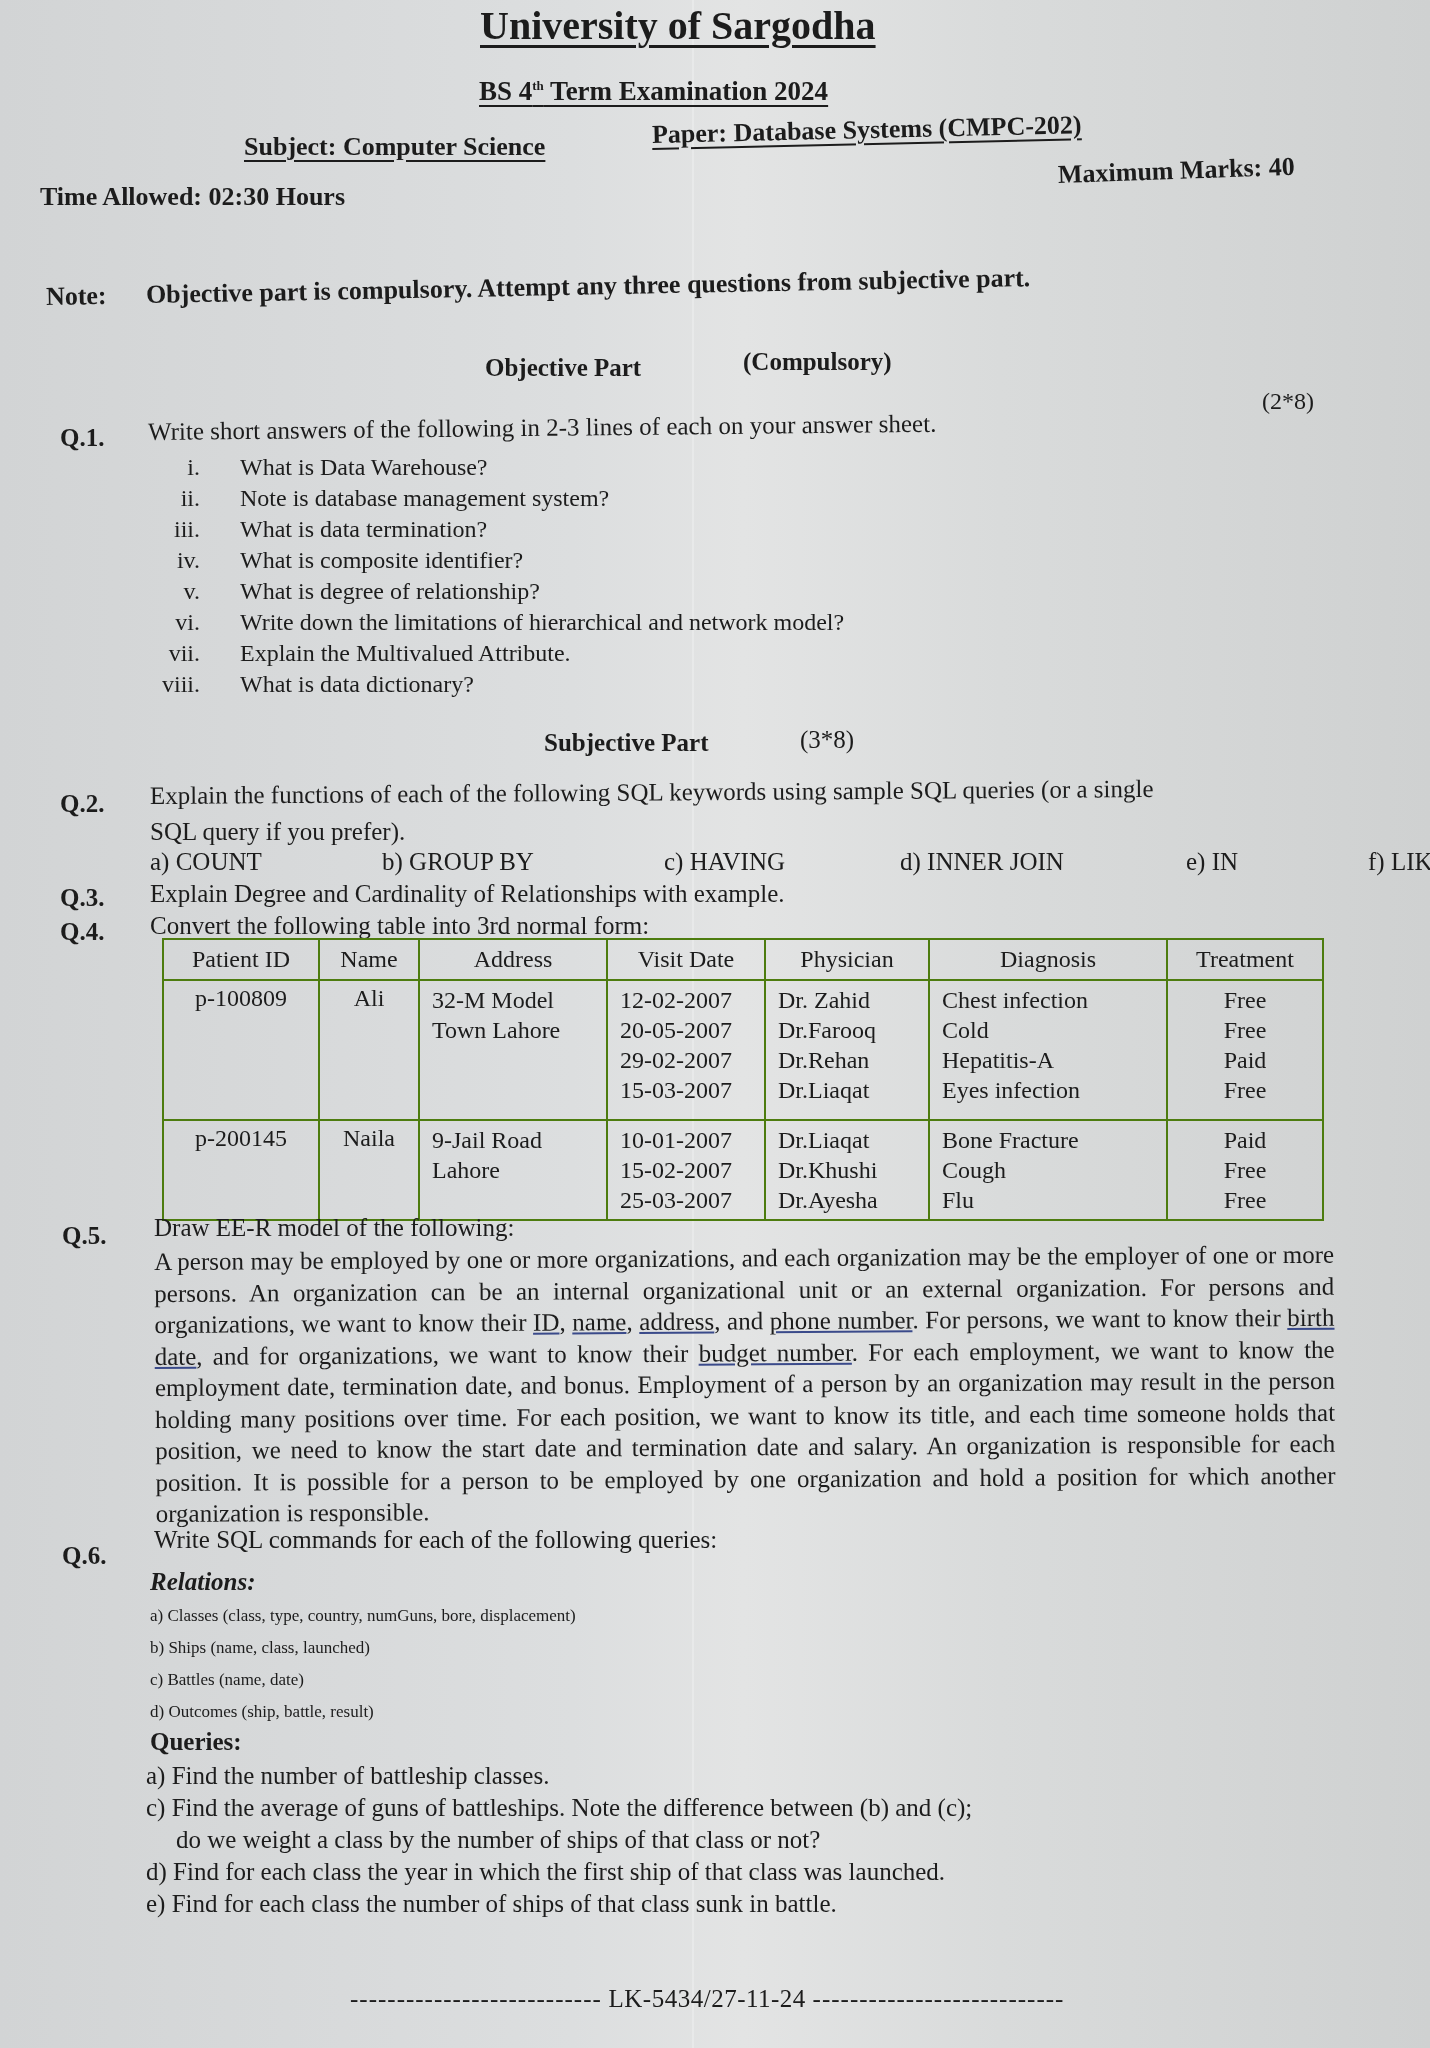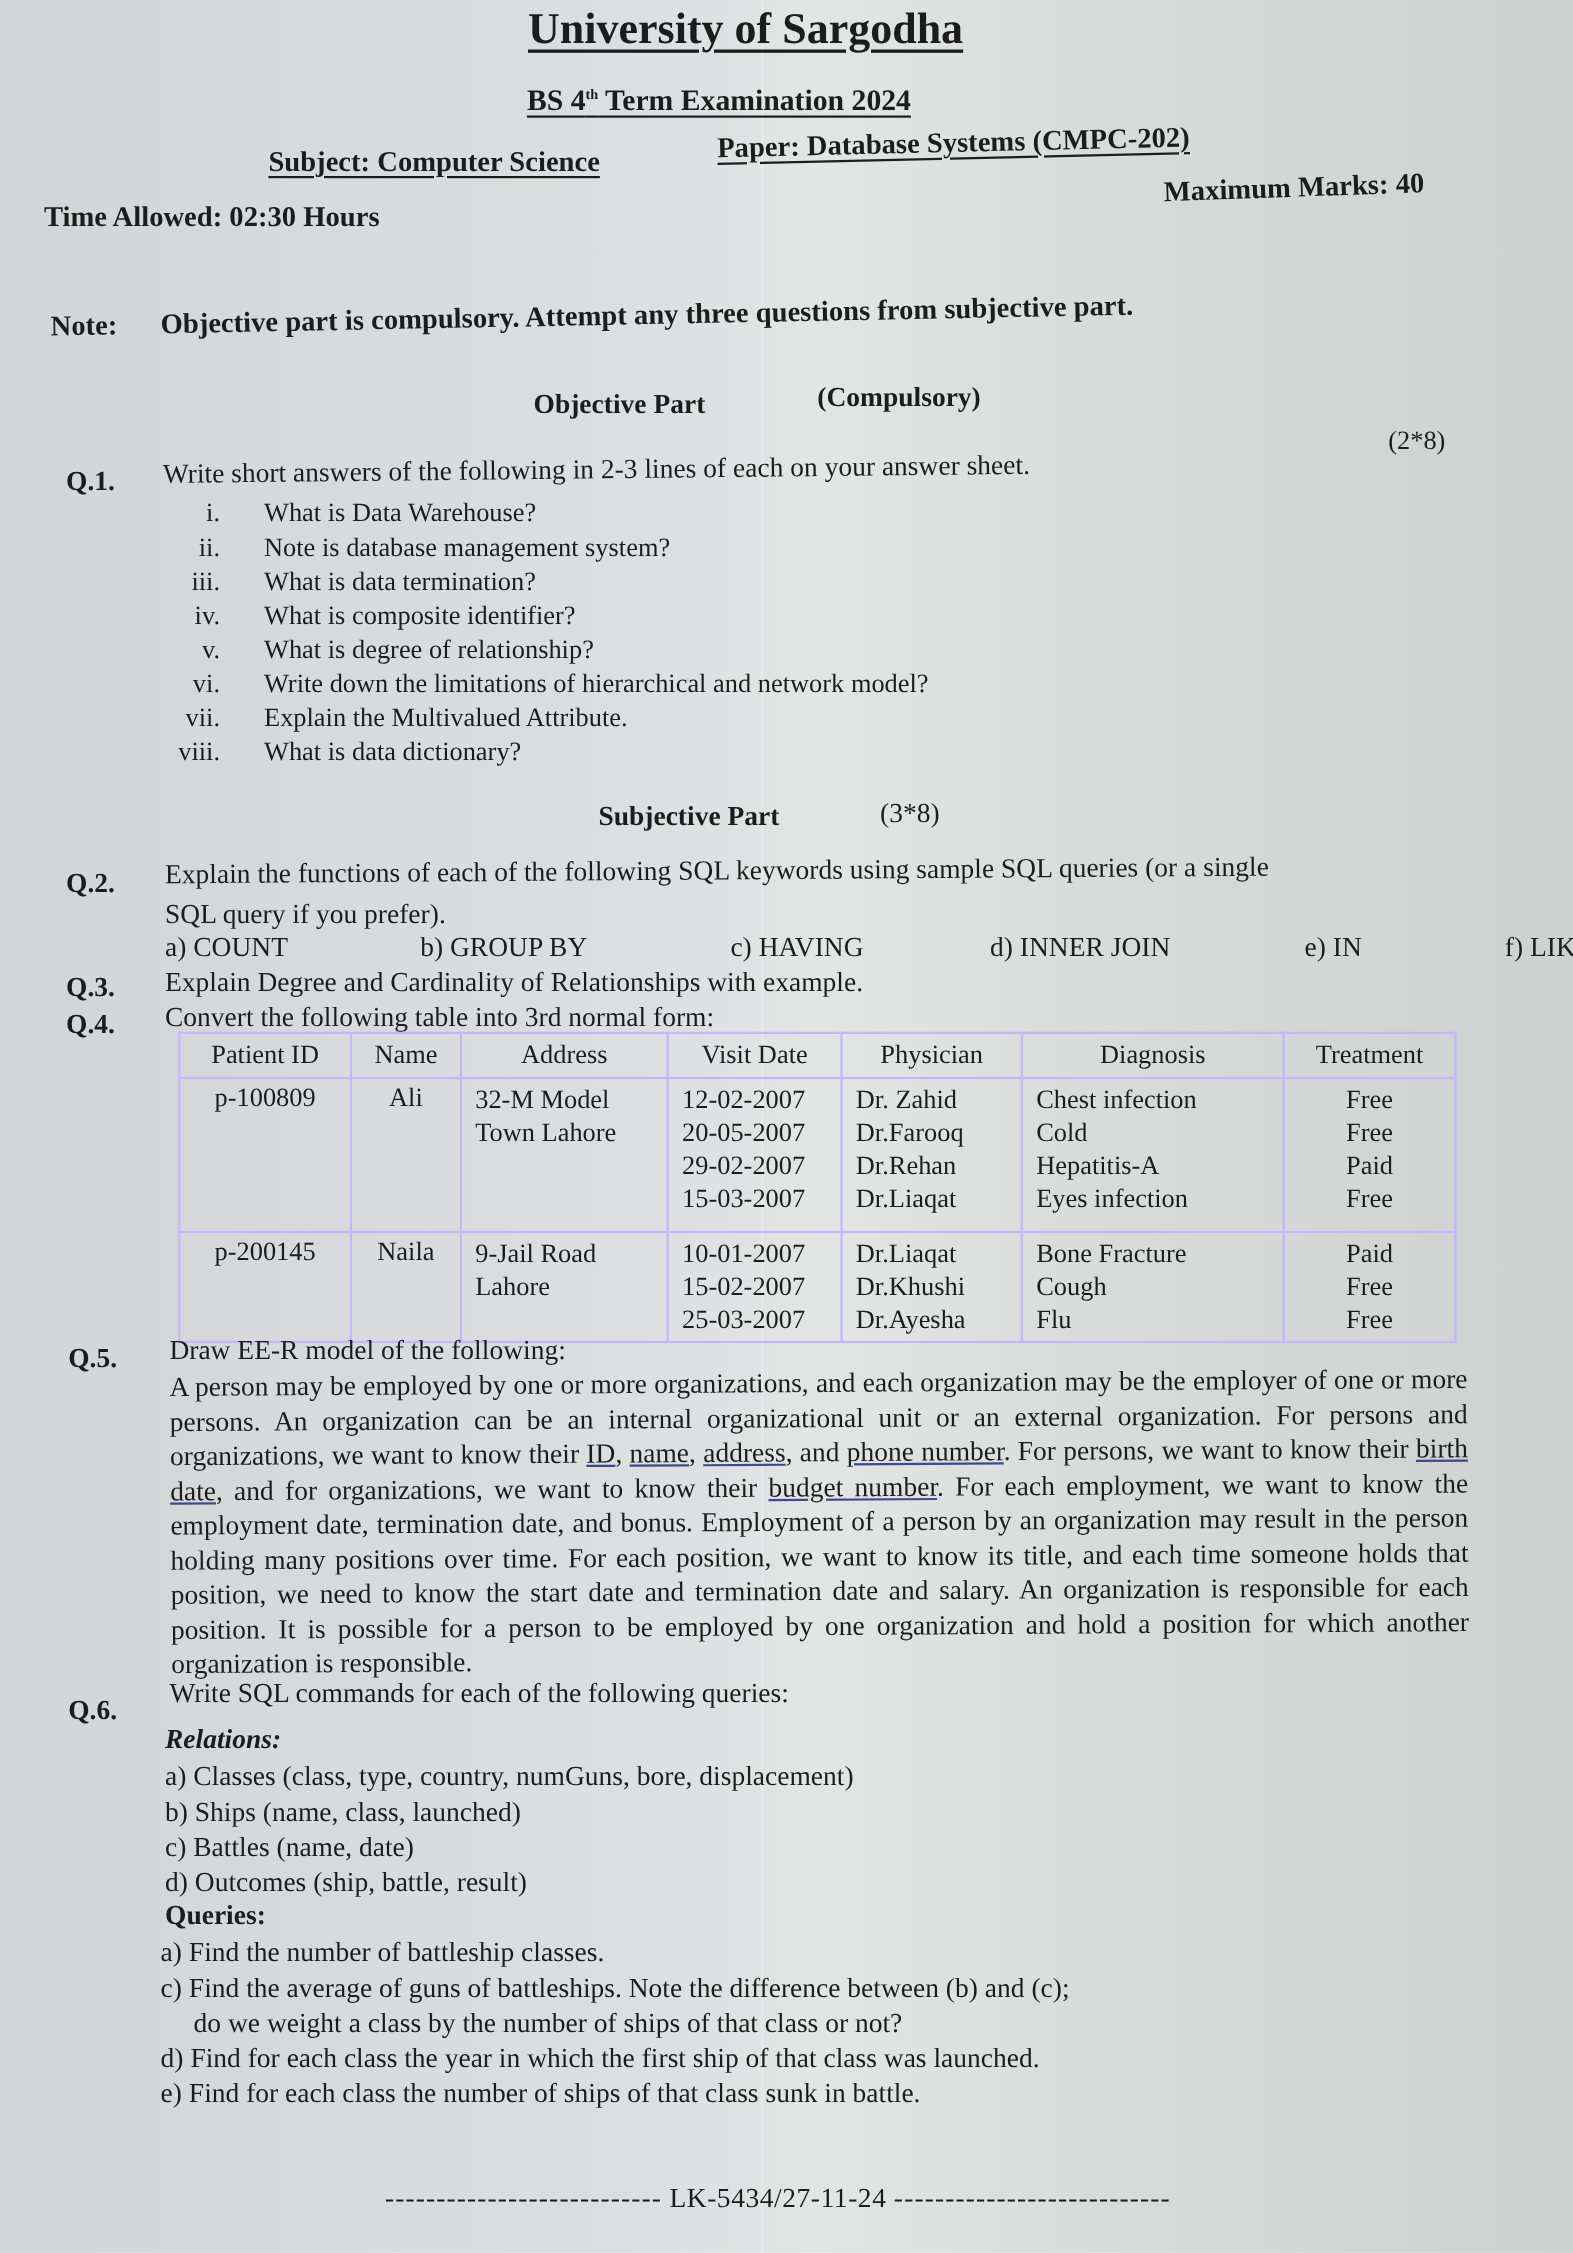--- a/index.html
+++ b/index.html
@@ -23,21 +23,21 @@
   .section-h { font-size: 25px; font-weight: bold; white-space: nowrap; }
   .qnum { font-size: 25px; font-weight: bold; }
   .qtext { font-size: 25px; white-space: nowrap; }
   .marks-small { font-size: 24px; }
   .list { font-size: 24px; line-height: 31px; }
   .list .row { display: flex; white-space: nowrap; }
   .list .num { width: 60px; text-align: right; margin-right: 40px; }
   .keywords { display: flex; font-size: 25px; white-space: nowrap; gap: 34px; }
   .keywords span { display: inline-block; }
   table.pt { border-collapse: collapse; font-size: 24px; }
-  table.pt th, table.pt td { border: 2px solid #c4b5fd; vertical-align: top; padding: 4px 12px; }
+  table.pt th, table.pt td { border: 2px solid #4d7c0f; vertical-align: top; padding: 4px 12px; }
   table.pt th { font-weight: normal; text-align: center; padding: 6px 12px; }
   table.pt td .ln { display: block; line-height: 30px; white-space: nowrap; }
   table.pt td.center { text-align: center; }
   .para { font-size: 25px; line-height: 31.5px; width: 1180px; text-align: justify; }
   .para .u { text-decoration: underline; text-decoration-color: #3a4a8a; }
   .sub-h { font-size: 25px; font-weight: bold; }
   .footer { left: 350px; top: 1985px; font-size: 25px; white-space: nowrap; letter-spacing: 0.5px; }
   .footer .dash { letter-spacing: 1px; }
   .fold { left: 692px; top: 0; width: 2px; height: 2048px; background: rgba(255,255,255,0.25); }
 </style>
@@ -196,21 +196,21 @@
     </table>
 </div>
 
 <div class="abs qnum" style="left:62px; top:1222px;">Q.5.</div>
 <div class="abs qtext" style="left:154px; top:1214px;">Draw EE-R model of the following:</div>
 <div class="abs para" style="left:154px; top:1246px; transform:rotate(-0.35deg); transform-origin:left top;"><span>A person may be employed by one or more organizations, and each organization may be the employer of one or more persons. An organization can be an internal organizational unit or an external organization. For persons and organizations, we want to know their </span><span class="u">ID</span><span>, </span><span class="u">name</span><span>, </span><span class="u">address</span><span>, and </span><span class="u">phone number</span><span>. For persons, we want to know their </span><span class="u">birth date</span><span>, and for organizations, we want to know their </span><span class="u">budget number</span><span>. For each employment, we want to know the employment date, termination date, and bonus. Employment of a person by an organization may result in the person holding many positions over time. For each position, we want to know its title, and each time someone holds that position, we need to know the start date and termination date and salary. An organization is responsible for each position. It is possible for a person to be employed by one organization and hold a position for which another organization is responsible.</span></div>
 
 <div class="abs qnum" style="left:62px; top:1542px;">Q.6.</div>
 <div class="abs qtext" style="left:154px; top:1526px;">Write SQL commands for each of the following queries:</div>
 <div class="abs sub-h" style="left:150px; top:1568px;font-style:italic;">Relations:</div>
-<div class="abs list" style="left:150px; top:1600px; line-height:32px; font-size:25px;">
+<div class="abs list" style="left:150px; top:1600px; line-height:32px; font-size:17px;">
   <div class="row">a)  Classes (class, type, country, numGuns, bore, displacement)</div>
   <div class="row">b)  Ships (name, class, launched)</div>
   <div class="row">c)  Battles (name, date)</div>
   <div class="row">d)  Outcomes (ship, battle, result)</div>
 </div>
 <div class="abs sub-h" style="left:150px; top:1728px;">Queries:</div>
 <div class="abs list" style="left:146px; top:1760px; line-height:32px; font-size:25px;">
   <div class="row">a) Find the number of battleship classes.</div>
   <div class="row">c) Find the average of guns of battleships. Note the difference between (b) and (c);</div>
   <div class="row" style="padding-left:30px;">do we weight a class by the number of ships of that class or not?</div>

